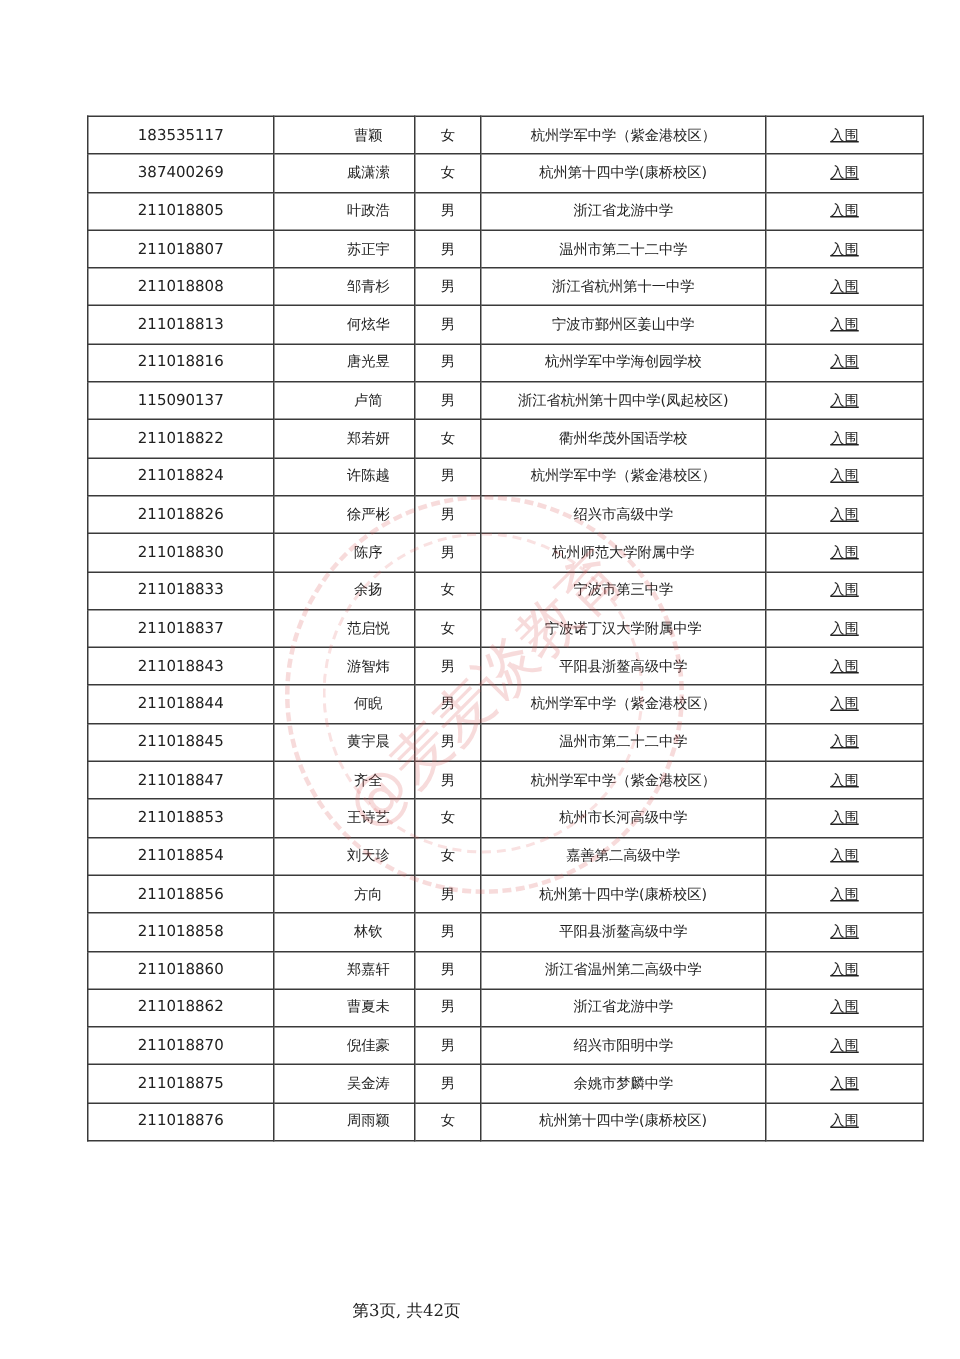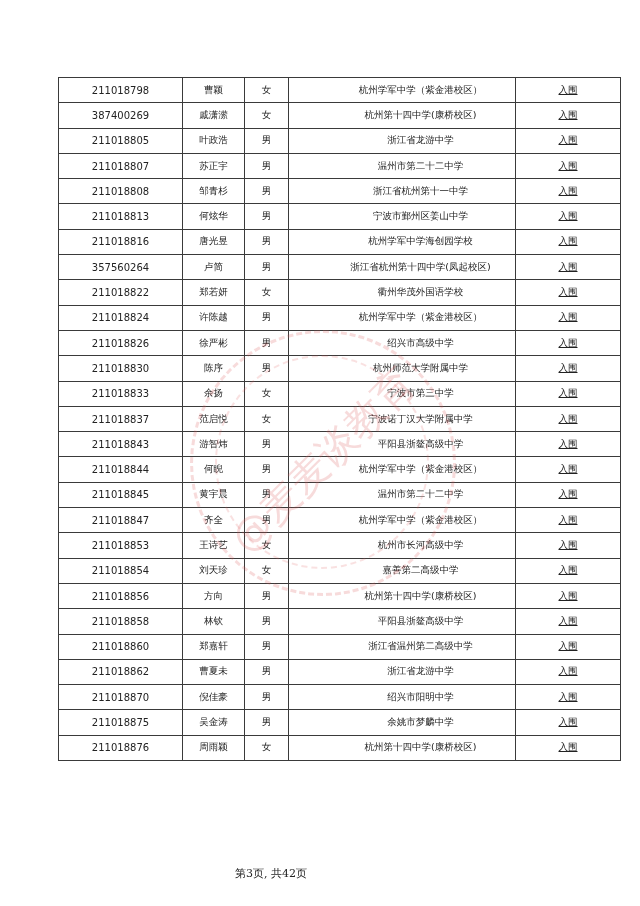--- a/index.html
+++ b/index.html
@@ -5,43 +5,43 @@
     html, body { margin: 0; padding: 0; background: #ffffff; }
     body { width: 640px; height: 906px; position: relative; overflow: hidden;
            font-family: "DejaVu Sans", "Liberation Sans", sans-serif; color: #222; }
     .page { position: absolute; left: 0; top: 0; width: 640px; height: 906px; background: #fff; }
     table.roster { position: absolute; left: 58px; top: 77px; width: 526px;
                    border-collapse: collapse; table-layout: fixed; }
     table.roster td { border: 1px solid #3a3a3a; height: 24.3px; padding: 0;
                       text-align: center; vertical-align: middle; font-size: 9.5px;
                       white-space: nowrap; overflow: hidden; }
     table.roster td.c-id { width: 123px; font-size: 10px; }
-    table.roster td.c-name { width: 61px; }
+    table.roster td.c-name { width: 61px; padding-left: 32px; }
     table.roster td.c-gender { width: 43px; }
-    table.roster td.c-school { width: 189px; padding-left: 37px; }
+    table.roster td.c-school { width: 189px; }
     table.roster td.c-result { width: 104px; text-decoration: underline; }
     .footer { position: absolute; left: 0; width: 542px; top: 866px; text-align: center;
               font-family: "DejaVu Serif", "Liberation Serif", serif; font-size: 11px; color: #222; }
     .watermark { position: absolute; left: 190px; top: 330px; width: 260px; height: 260px;
                  border-radius: 50%; border: 3px dashed rgba(220, 90, 90, 0.22);
                  pointer-events: none; }
     .watermark-inner { position: absolute; left: 22px; top: 22px; width: 210px; height: 210px;
                        border-radius: 50%; border: 2px dashed rgba(220, 90, 90, 0.18); }
     .watermark-text { position: absolute; left: 10px; top: 100px; width: 240px; text-align: center;
                       font-size: 40px; color: rgba(220, 90, 90, 0.22); transform: rotate(-45deg);
                       font-family: "DejaVu Sans", sans-serif; white-space: nowrap; }
   </style>
 </head>
 <body>
 
 <div class="page">
   <table class="roster">
     <tbody id="roster-body">
         <tr>
-          <td class="c-id">211018798</td>
+          <td class="c-id">183535117</td>
           <td class="c-name">曹颖</td>
           <td class="c-gender">女</td>
           <td class="c-school">杭州学军中学（紫金港校区）</td>
           <td class="c-result">入围</td>
         </tr>
         <tr>
           <td class="c-id">387400269</td>
           <td class="c-name">戚潇潆</td>
           <td class="c-gender">女</td>
           <td class="c-school">杭州第十四中学(康桥校区)</td>
@@ -76,21 +76,21 @@
           <td class="c-result">入围</td>
         </tr>
         <tr>
           <td class="c-id">211018816</td>
           <td class="c-name">唐光昱</td>
           <td class="c-gender">男</td>
           <td class="c-school">杭州学军中学海创园学校</td>
           <td class="c-result">入围</td>
         </tr>
         <tr>
-          <td class="c-id">357560264</td>
+          <td class="c-id">115090137</td>
           <td class="c-name">卢简</td>
           <td class="c-gender">男</td>
           <td class="c-school">浙江省杭州第十四中学(凤起校区)</td>
           <td class="c-result">入围</td>
         </tr>
         <tr>
           <td class="c-id">211018822</td>
           <td class="c-name">郑若妍</td>
           <td class="c-gender">女</td>
           <td class="c-school">衢州华茂外国语学校</td>

